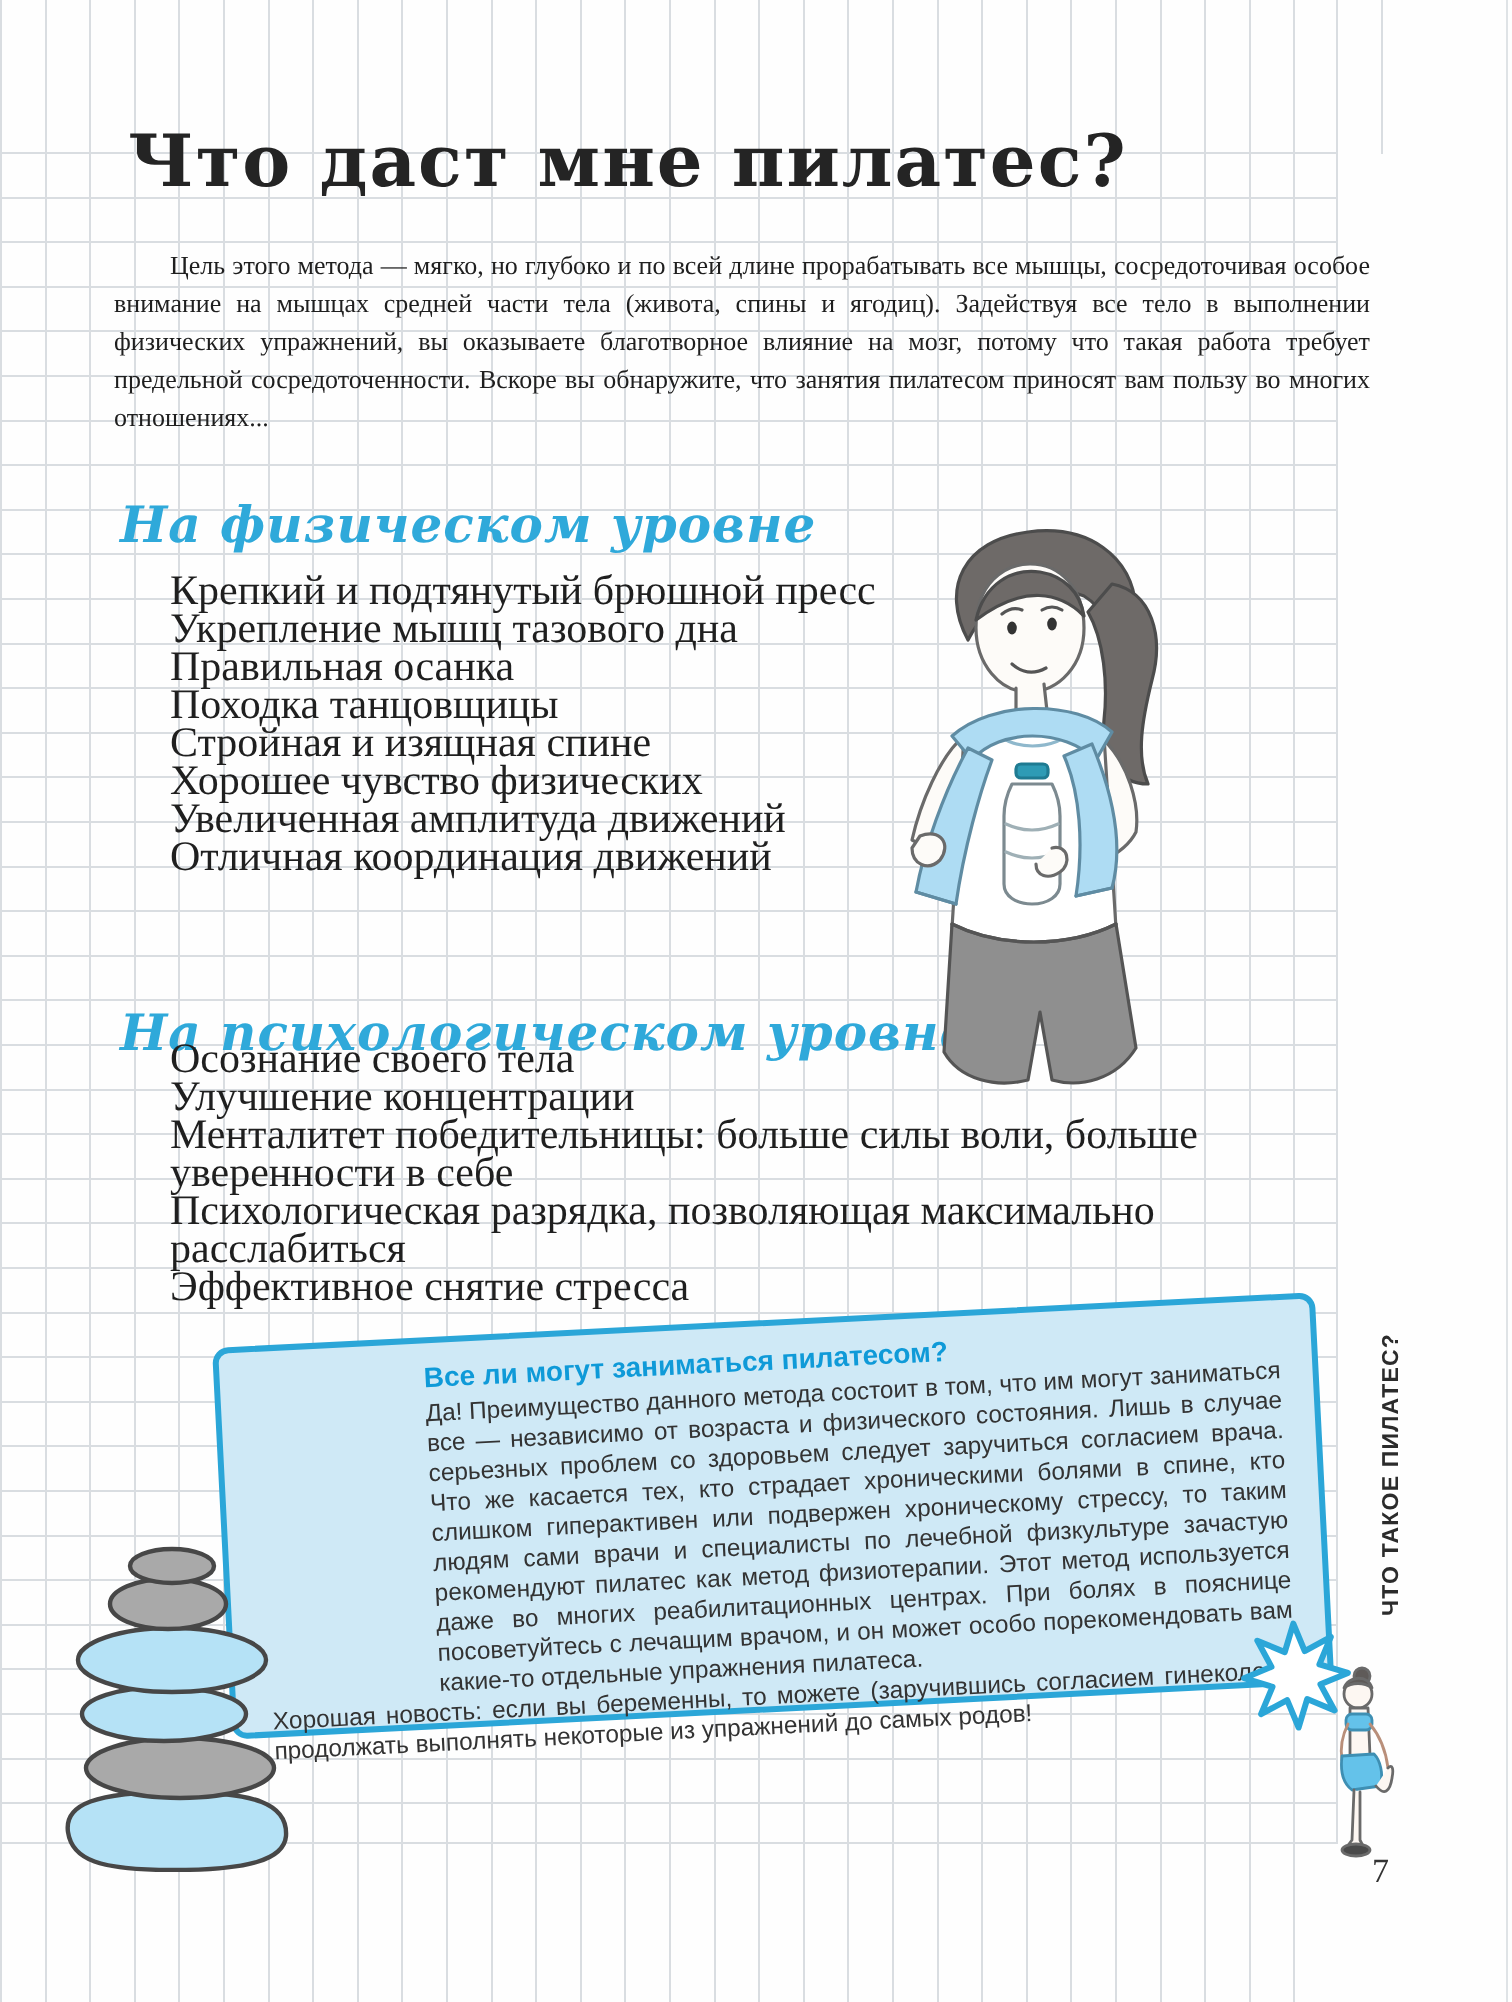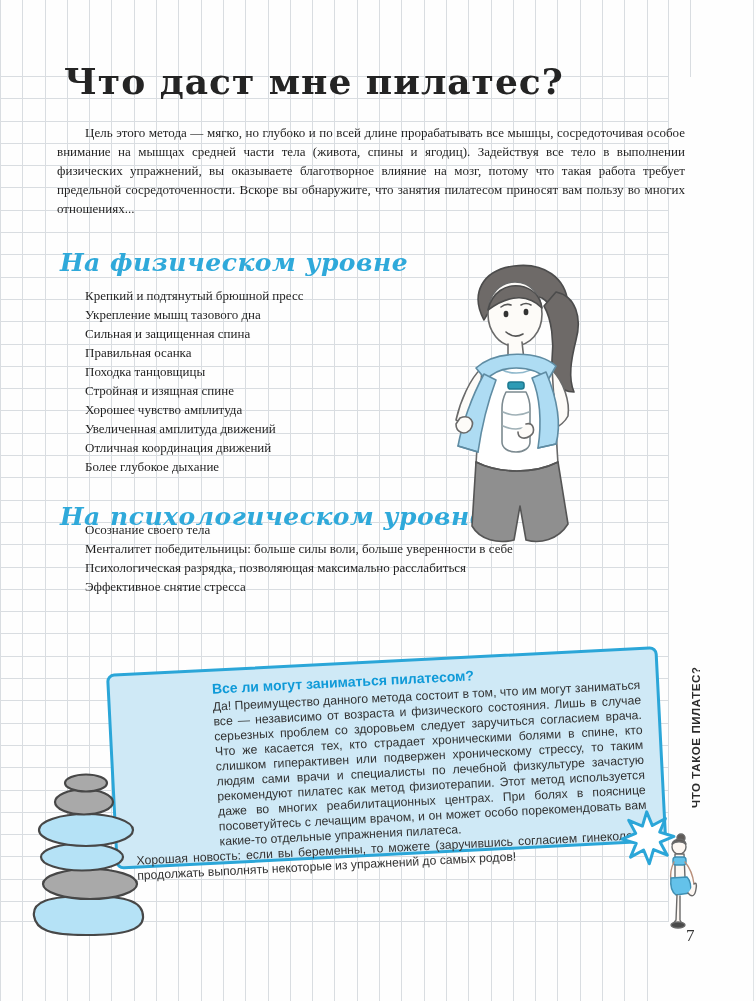--- a/index.html
+++ b/index.html
@@ -35,21 +35,21 @@
     font-size:25px;color:#2fa9da;letter-spacing:.5px;white-space:nowrap;
   }
   #heading-phys{left:60px;top:248px;text-align:right;}
   #heading-psych{left:60px;top:502px;}
 
   
   .intro{
     position:absolute;left:57px;top:123px;width:628px;
     font-size:13px;line-height:19px;text-align:justify;text-indent:28px;
   }
-  .plain-list{position:absolute;font-size:13px;line-height:19px;width:600px;}
+  .plain-list{position:absolute;font-size:21px;line-height:19px;width:600px;}
   #list-phys{left:85px;top:286px;}
   #list-psych{left:85px;top:520px;}
 
   
   .callout{
     position:absolute;left:106px;top:674px;width:512px;height:168px;
     padding:10px 16px 12px 18px;
     background:#cfe9f6;border:3px solid #2ba6d8;border-radius:8px;
     transform:rotate(-2.9deg);transform-origin:0 0;
     font-family:"Liberation Sans",sans-serif;font-size:12.2px;line-height:15px;
@@ -83,28 +83,26 @@
 <div class="right-line"></div>
 
 <div class="page-title">Что даст мне пилатес?</div>
 
 <div class="intro">Цель этого метода — мягко, но глубоко и по всей длине прорабатывать все мышцы, сосредоточивая особое внимание на мышцах средней части тела (живота, спины и ягодиц). Задействуя все тело в выполнении физических упражнений, вы оказываете благотворное влияние на мозг, потому что такая работа требует предельной сосредоточенности. Вскоре вы обнаружите, что занятия пилатесом приносят вам пользу во многих отношениях...</div>
 
 <div class="script-heading" id="heading-phys">На физическом уровне</div>
 <div class="plain-list" id="list-phys">
   <div>Крепкий и подтянутый брюшной пресс</div>
   <div>Укрепление мышц тазового дна</div>
-  <div>Сильная и защищенная спина</div>
   <div>Правильная осанка</div>
   <div>Походка танцовщицы</div>
   <div>Стройная и изящная спине</div>
-  <div>Хорошее чувство амплитуда</div>
+  <div>Хорошее чувство физических</div>
   <div>Увеличенная амплитуда движений</div>
   <div>Отличная координация движений</div>
-  <div>Более глубокое дыхание</div>
 </div>
 
 <svg class="woman-illustration" width="210" height="292" viewBox="0 0 210 292">
   <g stroke="#6a6a6a" stroke-width="1.6" fill="none" stroke-linecap="round" stroke-linejoin="round">
 
     <path d="M66,64 C52,38 64,14 96,10 C126,6 148,22 150,48 C151,62 148,74 144,82 C140,60 134,48 124,42 C104,34 78,40 66,64 Z" fill="#6e6a68" stroke="#4c4c4c"></path>
 
     <path d="M138,36 C158,40 164,62 158,84 C153,104 150,122 156,136 C142,136 132,124 134,104 C136,86 134,64 126,50 Z" fill="#6e6a68" stroke="#4c4c4c"></path>
 
     <path d="M70,58 C70,36 84,26 97,26 C112,26 124,38 124,58 C124,76 112,90 96,90 C82,90 70,76 70,58 Z" fill="#fdfbf8"></path>
@@ -140,20 +138,21 @@
     <path d="M42,162 C52,158 58,166 52,174 C46,180 38,176 38,168 Z" fill="#fdfbf8"></path>
 
     <path d="M58,206 C82,218 116,218 140,206 L150,268 C140,284 122,288 108,284 L102,250 L96,284 C80,288 62,284 54,270 Z" fill="#8f8f8f" stroke="#555"></path>
     <path d="M58,206 C82,218 116,218 140,206" stroke="#555"></path>
   </g>
 </svg>
 
 <div class="script-heading" id="heading-psych">На психологическом уровне</div>
 <div class="plain-list" id="list-psych">
   <div>Осознание своего тела</div>
+  <div>Улучшение концентрации</div>
   <div>Менталитет победительницы: больше силы воли, больше уверенности в себе</div>
   <div>Психологическая разрядка, позволяющая максимально расслабиться</div>
   <div>Эффективное снятие стресса</div>
 </div>
 
 <div class="callout">
   <div class="stone-spacer"></div>
   <div class="callout-title">Все ли могут заниматься пилатесом?</div>
   <p>Да! Преимущество данного метода состоит в том, что им могут заниматься все — независимо от возраста и физического состояния. Лишь в случае серьезных проблем со здоровьем следует заручиться согласием врача. Что же касается тех, кто страдает хроническими болями в спине, кто слишком гиперактивен или подвержен хроническому стрессу, то таким людям сами врачи и специалисты по лечебной физкультуре зачастую рекомендуют пилатес как метод физиотерапии. Этот метод используется даже во многих реабилитационных центрах. При болях в пояснице посоветуйтесь с лечащим врачом, и он может особо порекомендовать вам какие-то отдельные упражнения пилатеса.</p>
   <p>Хорошая новость: если вы беременны, то можете (заручившись согласием гинеколога) продолжать выполнять некоторые из упражнений до самых родов!</p>

